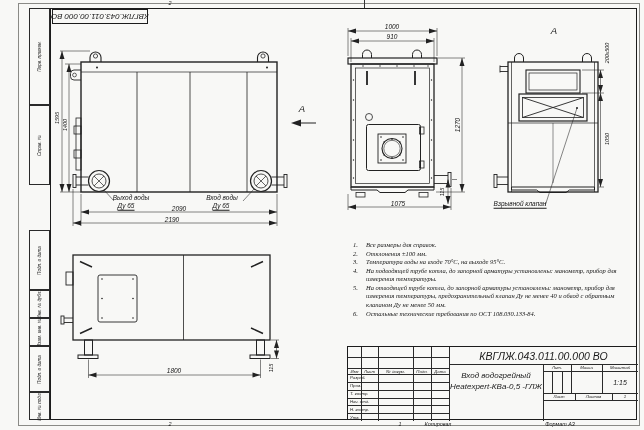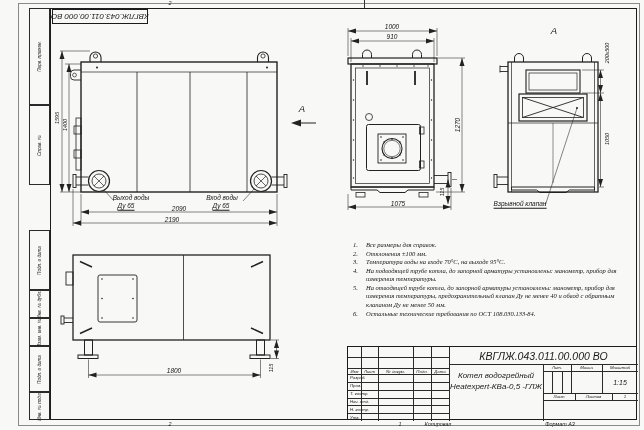--- a/index.html
+++ b/index.html
@@ -328,21 +328,21 @@
 
     <div class="cell left" style="left:0;top:27px;width:30px;height:7.8px;">Разраб.</div>
     <div class="cell left" style="left:0;top:34.8px;width:30px;height:7.9px;">Пров.</div>
     <div class="cell left" style="left:0;top:42.7px;width:30px;height:7.8px;">Т. контр.</div>
     <div class="cell left" style="left:0;top:50.5px;width:30px;height:7.8px;">Нач. отд.</div>
     <div class="cell left" style="left:0;top:58.3px;width:30px;height:7.9px;">Н. контр.</div>
     <div class="cell left" style="left:0;top:66.2px;width:30px;height:7.8px;">Утв.</div>
 
     <div class="cell" style="left:101px;top:0;width:189px;height:17px;font-size:10.5px;">КВГЛЖ.043.011.00.000 ВО</div>
 
-    <div class="cell" style="left:101px;top:22px;width:94px;height:12px;font-size:8px;">Котел водогрейный</div>
+    <div class="cell" style="left:101px;top:22px;width:94px;height:12px;font-size:8px;">Вход водогрейный</div>
     <div class="cell" style="left:101px;top:33px;width:94px;height:12px;font-size:8px;">Heatexpert-КВа-0,5 -ГЛЖ</div>
 
     <div class="cell" style="left:195px;top:17px;width:28px;height:7px;">Лит.</div>
     <div class="cell" style="left:223px;top:17px;width:31px;height:7px;">Масса</div>
     <div class="cell" style="left:254px;top:17px;width:36px;height:7px;">Масштаб</div>
     <div class="cell" style="left:254px;top:24px;width:36px;height:22px;font-size:7px;">1:15</div>
     <div class="cell" style="left:195px;top:46px;width:32px;height:7px;">Лист</div>
     <div class="cell" style="left:227px;top:46px;width:37px;height:7px;">Листов</div>
     <div class="cell" style="left:264px;top:46px;width:26px;height:7px;">1</div>
 

